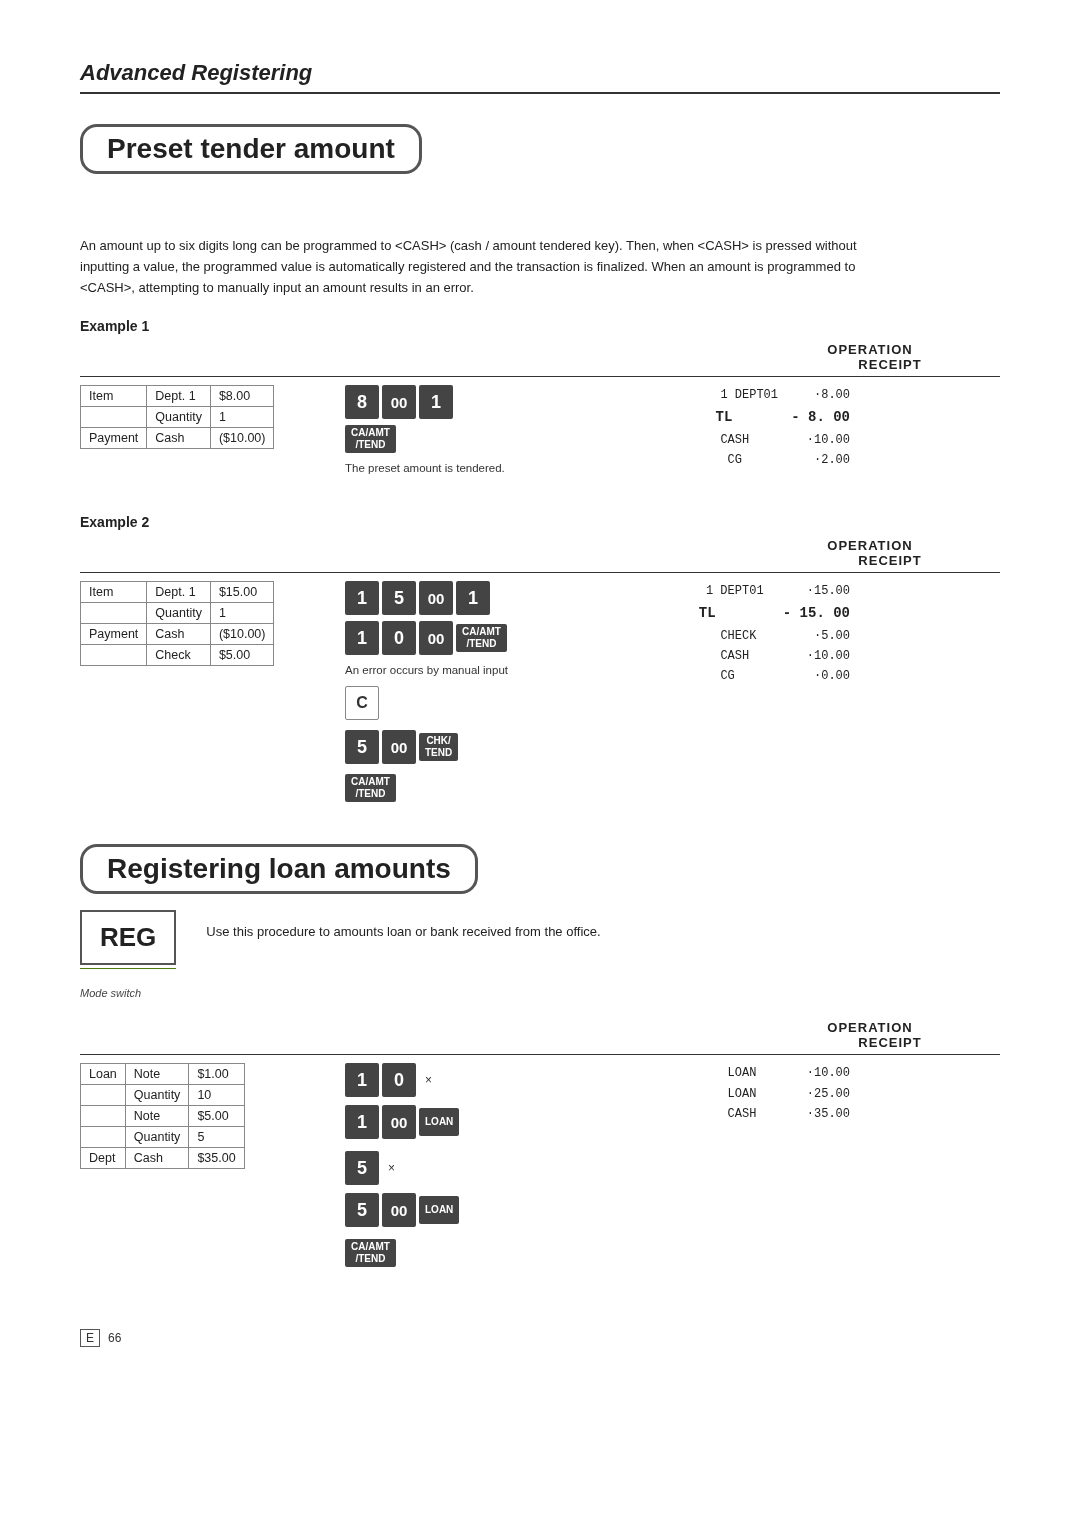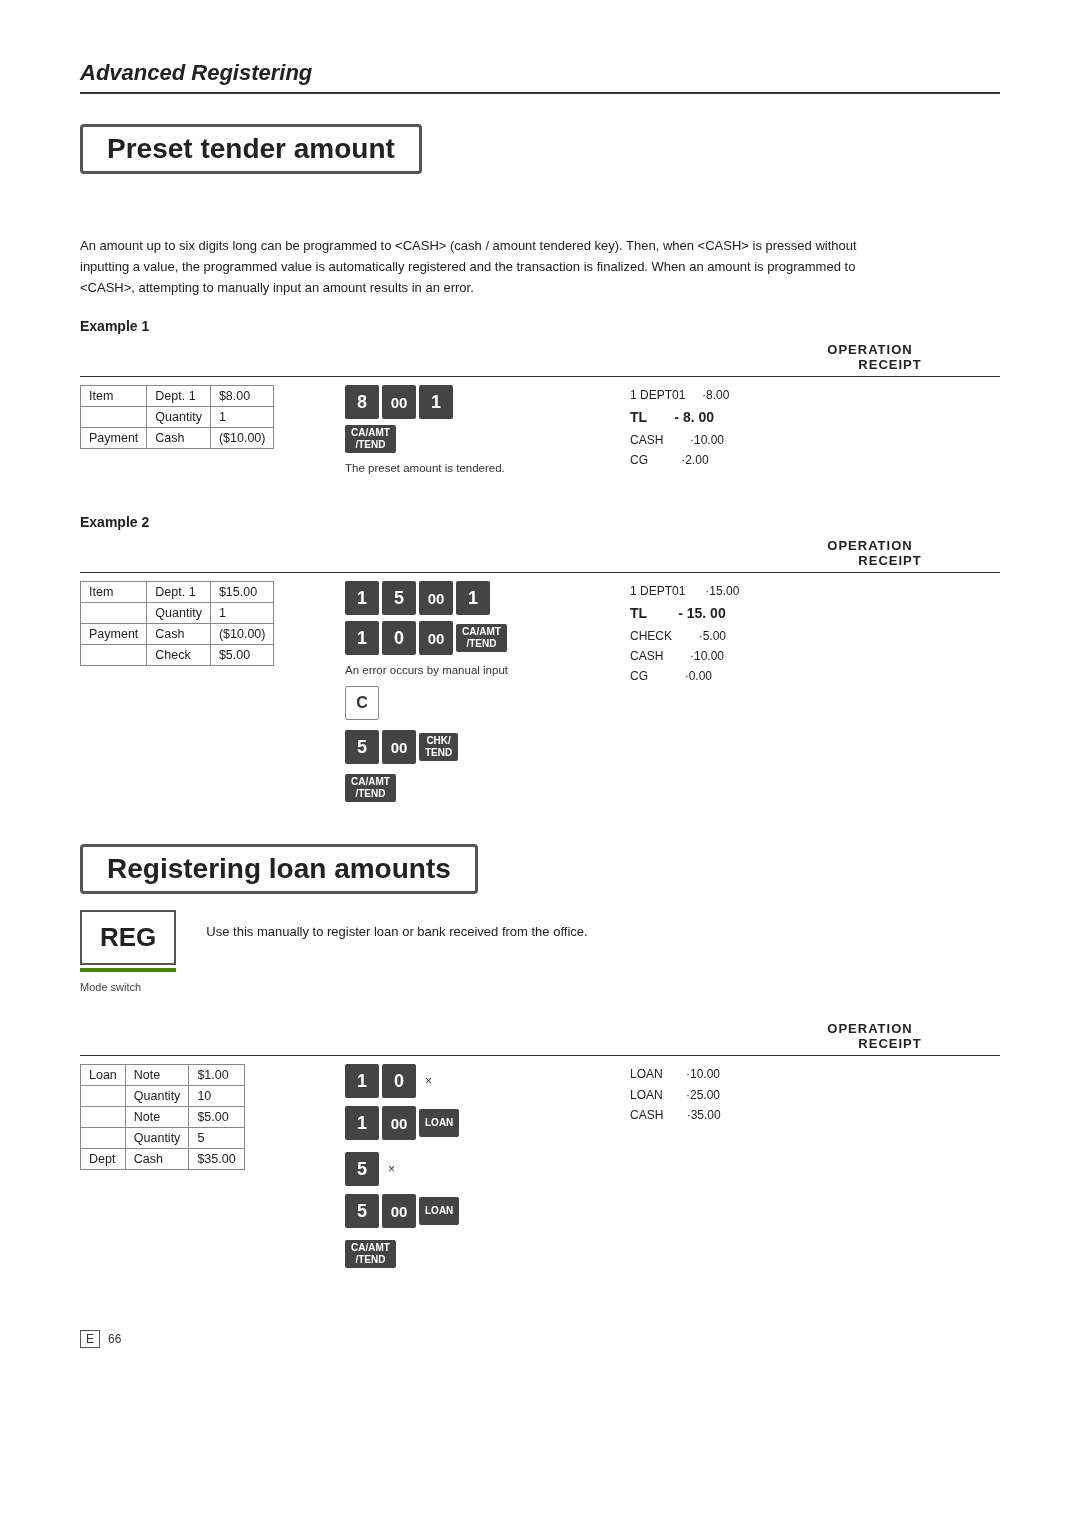--- a/index.html
+++ b/index.html
@@ -20,21 +20,21 @@
       font-size: 22px;
       border-bottom: 2px solid #333;
       padding-bottom: 6px;
       margin-bottom: 30px;
     }
 
     
     .section-title {
       display: inline-block;
       border: 3px solid #555;
-      border-radius: 4px;
+      border-radius: 17px;
       padding: 6px 24px;
       font-size: 28px;
       font-weight: bold;
       margin-bottom: 16px;
     }
 
     .section-desc {
       font-size: 13px;
       line-height: 1.6;
       margin-bottom: 20px;
@@ -105,23 +105,24 @@
       width: 260px;
       flex-shrink: 0;
       display: flex;
       flex-direction: column;
       align-items: flex-start;
       gap: 4px;
     }
     .example-receipt-col {
       width: 220px;
       flex-shrink: 0;
-      font-family: Liberation Sans, sans-serif;
+      font-family: Liberation Mono, monospace;
       font-size: 12px;
       line-height: 1.7;
+      text-align: right;
     }
 
     
     .key-row {
       display: flex;
       align-items: center;
       gap: 3px;
       margin-bottom: 2px;
     }
     .key {
@@ -155,21 +156,21 @@
 
     .caption-text {
       font-size: 11.5px;
       color: #333;
       margin-top: 3px;
     }
     .reg-mode-row {
       display: flex;
       align-items: flex-start;
       gap: 30px;
-      margin-bottom: 28px;
+      margin-bottom: 21px;
     }
 
     
     .page-footer {
       margin-top: 60px;
       font-size: 12px;
       color: #333;
       display: flex;
       align-items: center;
       gap: 8px;
@@ -318,23 +319,23 @@
 </div>
 
 <div class="section-gap">
   <div class="section-title">Registering loan amounts</div>
 
   <div class="reg-mode-row">
     <div style="flex-shrink:0;">
       <div style="border: 2px solid #555; padding: 10px 18px; display:inline-block;">
         <span style="font-weight:bold; font-size:26px;">REG</span>
       </div>
-      <div style="font-size:11px; color:#444; border-top:4px solid #4d7c0f; margin-top:3px; padding-top:9px;">Mode switch</div>
-    </div>
-    <div style="font-size:13px; padding-top:14px;">Use this manually to register loan or bank received from the office.</div>
+      <div style="font-size:11px; color:#444; border-top:1px solid #4d7c0f; margin-top:3px; padding-top:18px;font-style:italic;">Mode switch</div>
+    </div>
+    <div style="font-size:13px; padding-top:14px;">Use this procedure to amounts loan or bank received from the office.</div>
   </div>
 
   <div class="op-receipt-header">
     <div class="spacer"></div>
     <div class="op-col-header">OPERATION</div>
     <div class="receipt-col-header">RECEIPT</div>
   </div>
 
   <div class="example-row">
     <div class="example-table-col">

